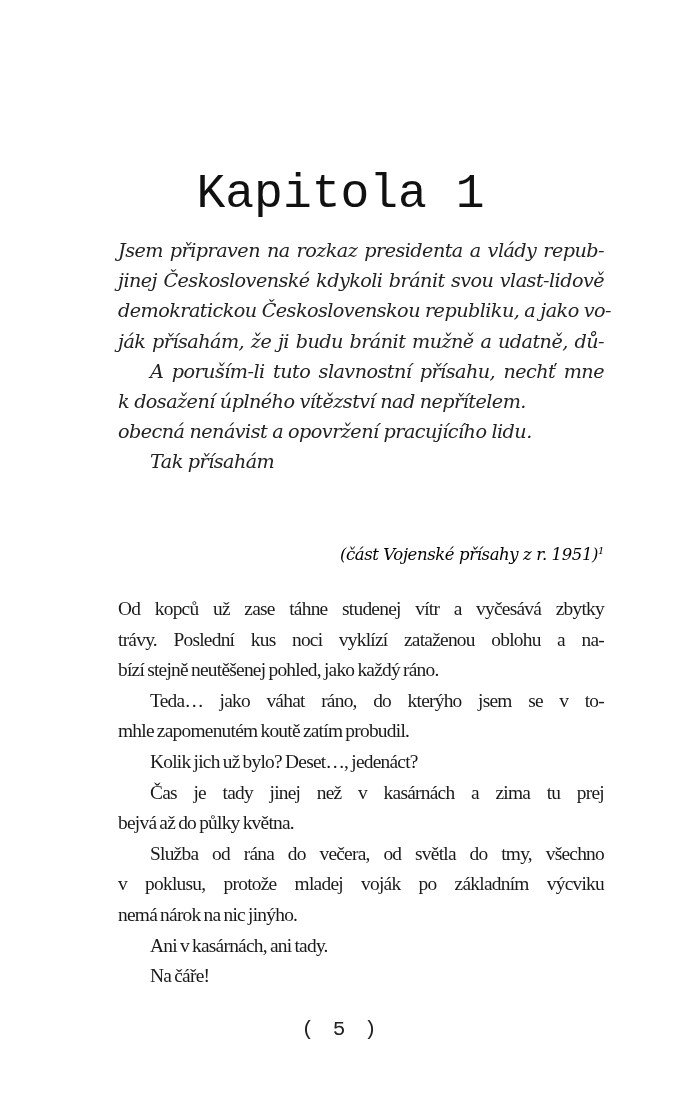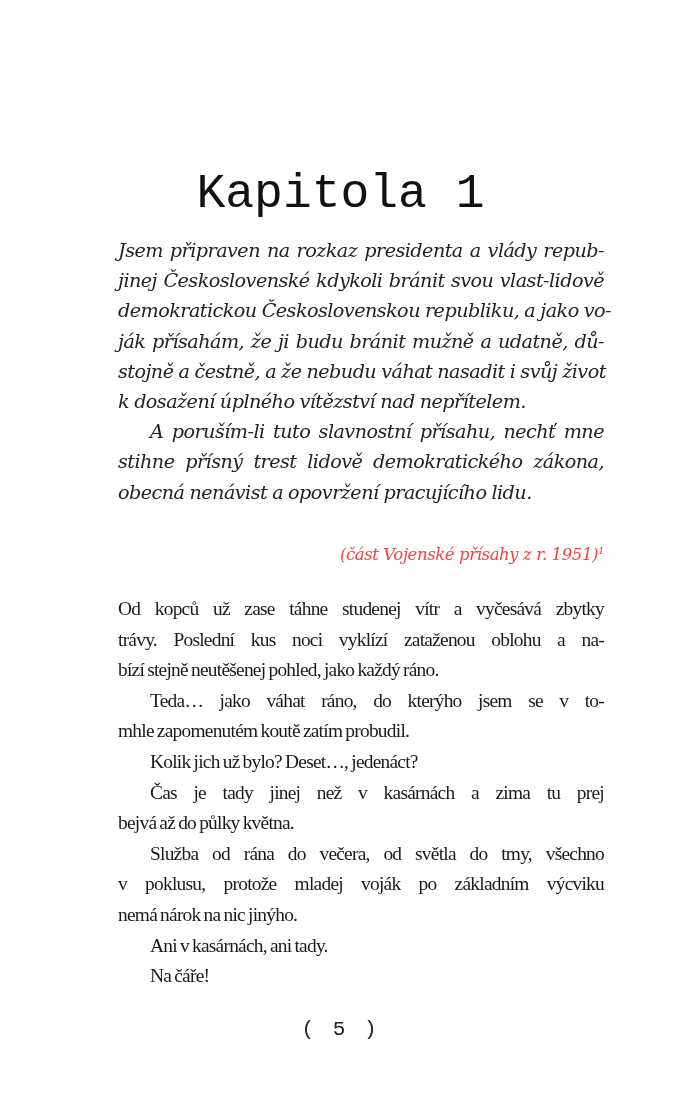--- a/index.html
+++ b/index.html
@@ -69,21 +69,21 @@
       position: absolute;
       top: 535px;
       left: 118px;
       width: 486px;
       text-align: right;
       font-family: "DejaVu Serif", "Liberation Serif", serif;
       font-style: italic;
       font-size: 16.5px;
       letter-spacing: -0.4px;
       line-height: 24px;
-      color: #ef4444;
+      color: #000000;
     }
     .source sup {
       font-size: 10px;
       vertical-align: 6px;
     }
     .prose {
       top: 590px;
       font-size: 20px;
       color: #1a1a1a;
     }
@@ -113,25 +113,24 @@
 
 <div class="page">
 
   <h1 class="chapter-title">Kapitola 1</h1>
 
   <div class="block oath">
     <span class="line">Jsem připraven na rozkaz presidenta a vlády repub-</span>
     <span class="line">jinej Československé kdykoli bránit svou vlast-lidově</span>
     <span class="line">demokratickou Československou republiku, a jako vo-</span>
     <span class="line">ják přísahám, že ji budu bránit mužně a udatně, dů-</span>
-    <span class="line">stojně a čestně, a že nebudu váhat nasadit i svůj život</span>
+    <span class="line indent">A poruším-li tuto slavnostní přísahu, nechť mne</span>
     <span class="line last">k dosažení úplného vítězství nad nepřítelem.</span>
-    <span class="line indent">A poruším-li tuto slavnostní přísahu, nechť mne</span>
-    <span class="line">stihne přísný trest lidově demokratického zákona,</span>
     <span class="line last">obecná nenávist a opovržení pracujícího lidu.</span>
+    <span class="line indent last">Tak přísahám</span>
   </div>
 
   <div class="source"><span>(část Vojenské přísahy z r. 1951)</span><sup>1</sup></div>
 
   <div class="block prose">
     <span class="line">Od kopců už zase táhne studenej vítr a vyčesává zbytky</span>
     <span class="line">trávy. Poslední kus noci vyklízí zataženou oblohu a na-</span>
     <span class="line last">bízí stejně neutěšenej pohled, jako každý ráno.</span>
     <span class="line indent">Teda… jako váhat ráno, do kterýho jsem se v to-</span>
     <span class="line last">mhle zapomenutém koutě zatím probudil.</span>

